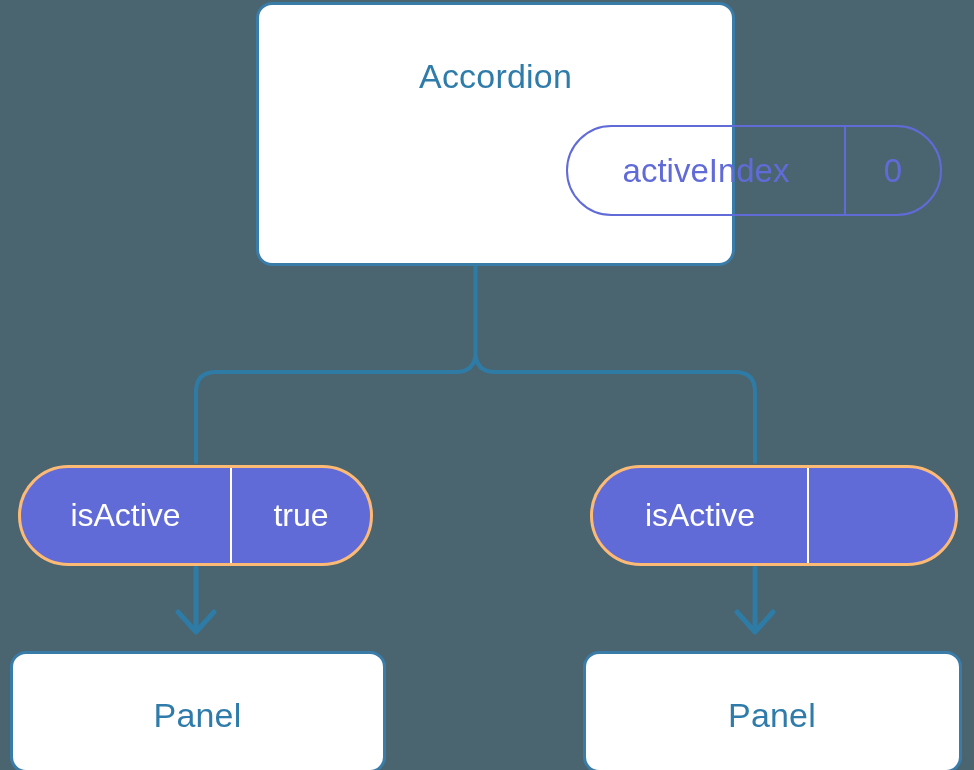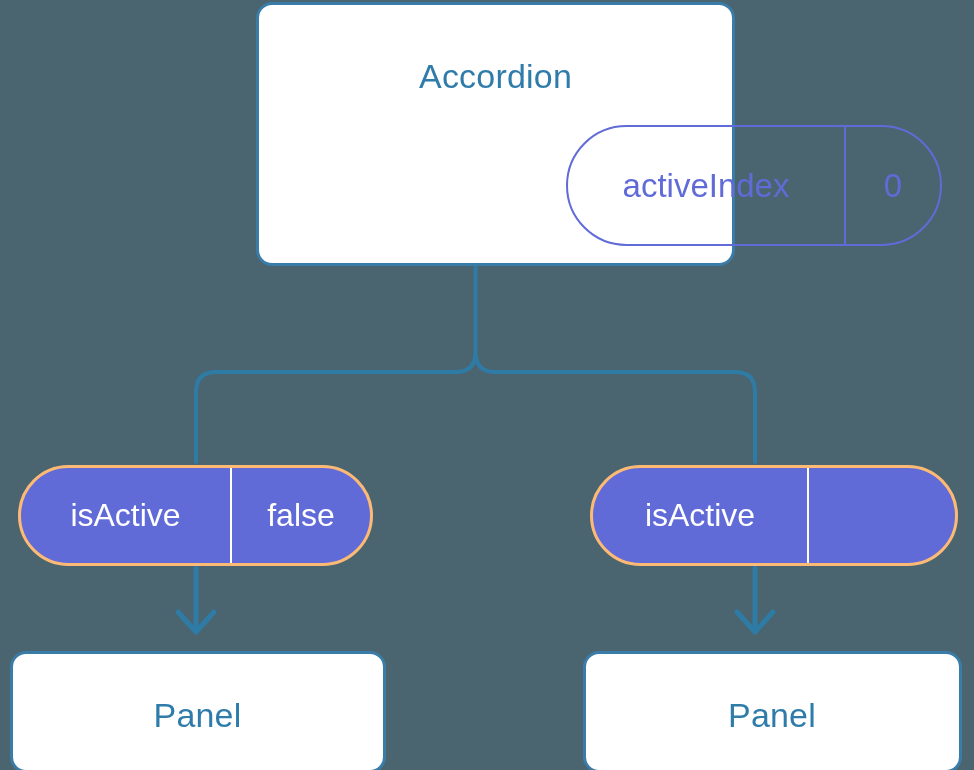--- a/index.html
+++ b/index.html
@@ -93,21 +93,21 @@
     box-sizing: border-box;
     white-space: nowrap;
     font-weight: 400;
   }
 
   
   #activeindex-pill {
     left: 307px;
     top: 120px;
     width: 376px;
-    height: 121px;
+    height: 91px;
     border: 2px solid #616bd8;
     background: transparent;
   }
   #activeindex-pill .pill-key {
     width: 278px;
     color: #616bd8;
     font-size: 33px;
     border-right: 2px solid #616bd8;
   }
   #activeindex-pill .pill-val {
@@ -182,21 +182,21 @@
     <div class="component-title">Accordion</div>
 
     <div id="activeindex-pill" class="state-pill">
       <div class="pill-key">activeIndex</div>
       <div class="pill-val">0</div>
     </div>
   </div>
 
   <div id="isactive-pill-left" class="state-pill filled">
     <div class="pill-key">isActive</div>
-    <div class="pill-val">false</div>
+    <div class="pill-val">true</div>
   </div>
 
   <div id="isactive-pill-right" class="state-pill filled">
     <div class="pill-key">isActive</div>
   </div>
 
   <div id="panel-left-box" class="component-box panel-box">
     <div class="component-title">Panel</div>
   </div>
 

